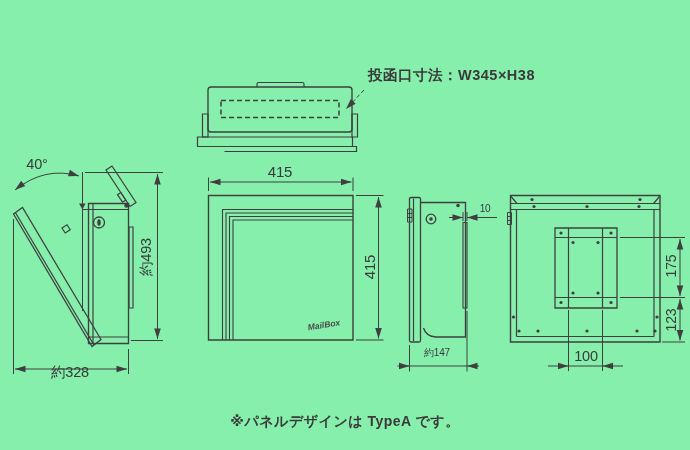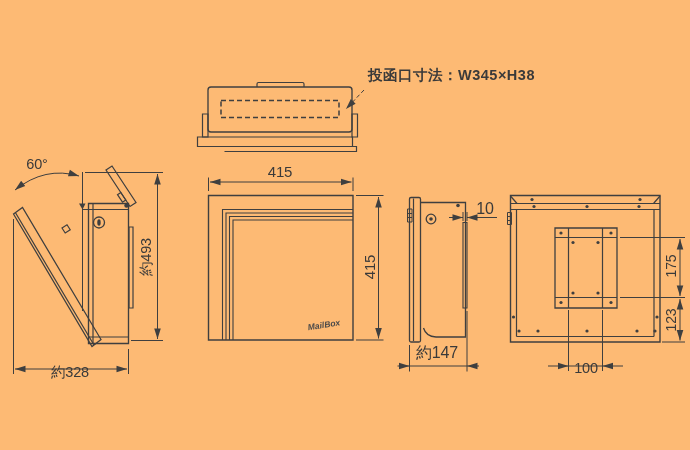--- a/index.html
+++ b/index.html
@@ -1,24 +1,24 @@
 <!DOCTYPE html>
 <html><head>
 <meta charset="utf-8">
 <style>
   html,body{margin:0;padding:0;background:#fff;}
-  .canvas{position:relative;width:690px;height:450px;background:#fdba74;overflow:hidden;
+  .canvas{position:relative;width:690px;height:450px;background:#86efac;overflow:hidden;
           font-family:"Liberation Sans","DejaVu Sans",sans-serif;color:#3a3a3a;}
   .art{position:absolute;left:0;top:0;}
   .lbl{position:absolute;white-space:nowrap;color:#3a3a3a;line-height:1;
        transform:translate(-50%,-50%);}
   .lbl.left{transform:translate(0,-50%);}
   .rot{transform:translate(-50%,-50%) rotate(-90deg);}
   .dim{font-size:14.5px;letter-spacing:-0.2px;font-weight:500;}
-  .dim-sm{font-size:16px;letter-spacing:-0.2px;font-weight:500;}
+  .dim-sm{font-size:10px;letter-spacing:-0.2px;font-weight:500;}
   .jp{font-size:14.5px;font-weight:600;letter-spacing:0.5px;}
   .note{font-size:14px;font-weight:600;letter-spacing:0.5px;}
   .logo{font-size:8.5px;font-style:italic;font-weight:bold;color:#4a4a4a;
         transform:translate(-50%,-50%) rotate(-9deg);letter-spacing:0;}
   svg *{vector-effect:non-scaling-stroke;}
 </style>
 </head>
 <body>
 
 <div class="canvas">
@@ -170,25 +170,26 @@
 
       <line x1="568.5" y1="310" x2="568.5" y2="371" stroke-width="1"></line>
       <line x1="602.5" y1="310" x2="602.5" y2="371" stroke-width="1"></line>
       <line x1="548" y1="366" x2="568.5" y2="366" stroke-width="1" marker-end="url(#ma)"></line>
       <line x1="568.5" y1="366" x2="602.5" y2="366" stroke-width="1"></line>
       <line x1="602.5" y1="366" x2="623" y2="366" stroke-width="1" marker-start="url(#mas)"></line>
     </g>
   </svg>
 
   <div class="lbl left jp" style="left:368px;top:75px;">投函口寸法：W345×H38</div>
-  <div class="lbl dim" style="left:37px;top:164px;">60°</div>
+  <div class="lbl dim" style="left:37px;top:164px;">40°</div>
   <div class="lbl rot dim" style="left:146px;top:257px;">約493</div>
   <div class="lbl dim" style="left:70px;top:372px;">約328</div>
   <div class="lbl dim" style="left:280px;top:171px;font-size:15px;">415</div>
   <div class="lbl rot dim" style="left:369px;top:267px;font-size:15px;">415</div>
   <div class="lbl dim-sm" style="left:485px;top:209px;">10</div>
   <div class="lbl dim-sm" style="left:437px;top:353px;">約147</div>
   <div class="lbl rot dim" style="left:671px;top:266px;font-size:14px;">175</div>
   <div class="lbl rot dim" style="left:671px;top:320px;font-size:14px;">123</div>
-  <div class="lbl dim" style="left:586px;top:356px;margin-top:12px;">100</div>
+  <div class="lbl dim" style="left:586px;top:356px;">100</div>
   <div class="lbl logo" style="left:324px;top:325px;">MailBox</div>
+  <div class="lbl note" style="left:345px;top:421px;">※パネルデザインは TypeA です。</div>
 
 </div>
 
 </body></html>

